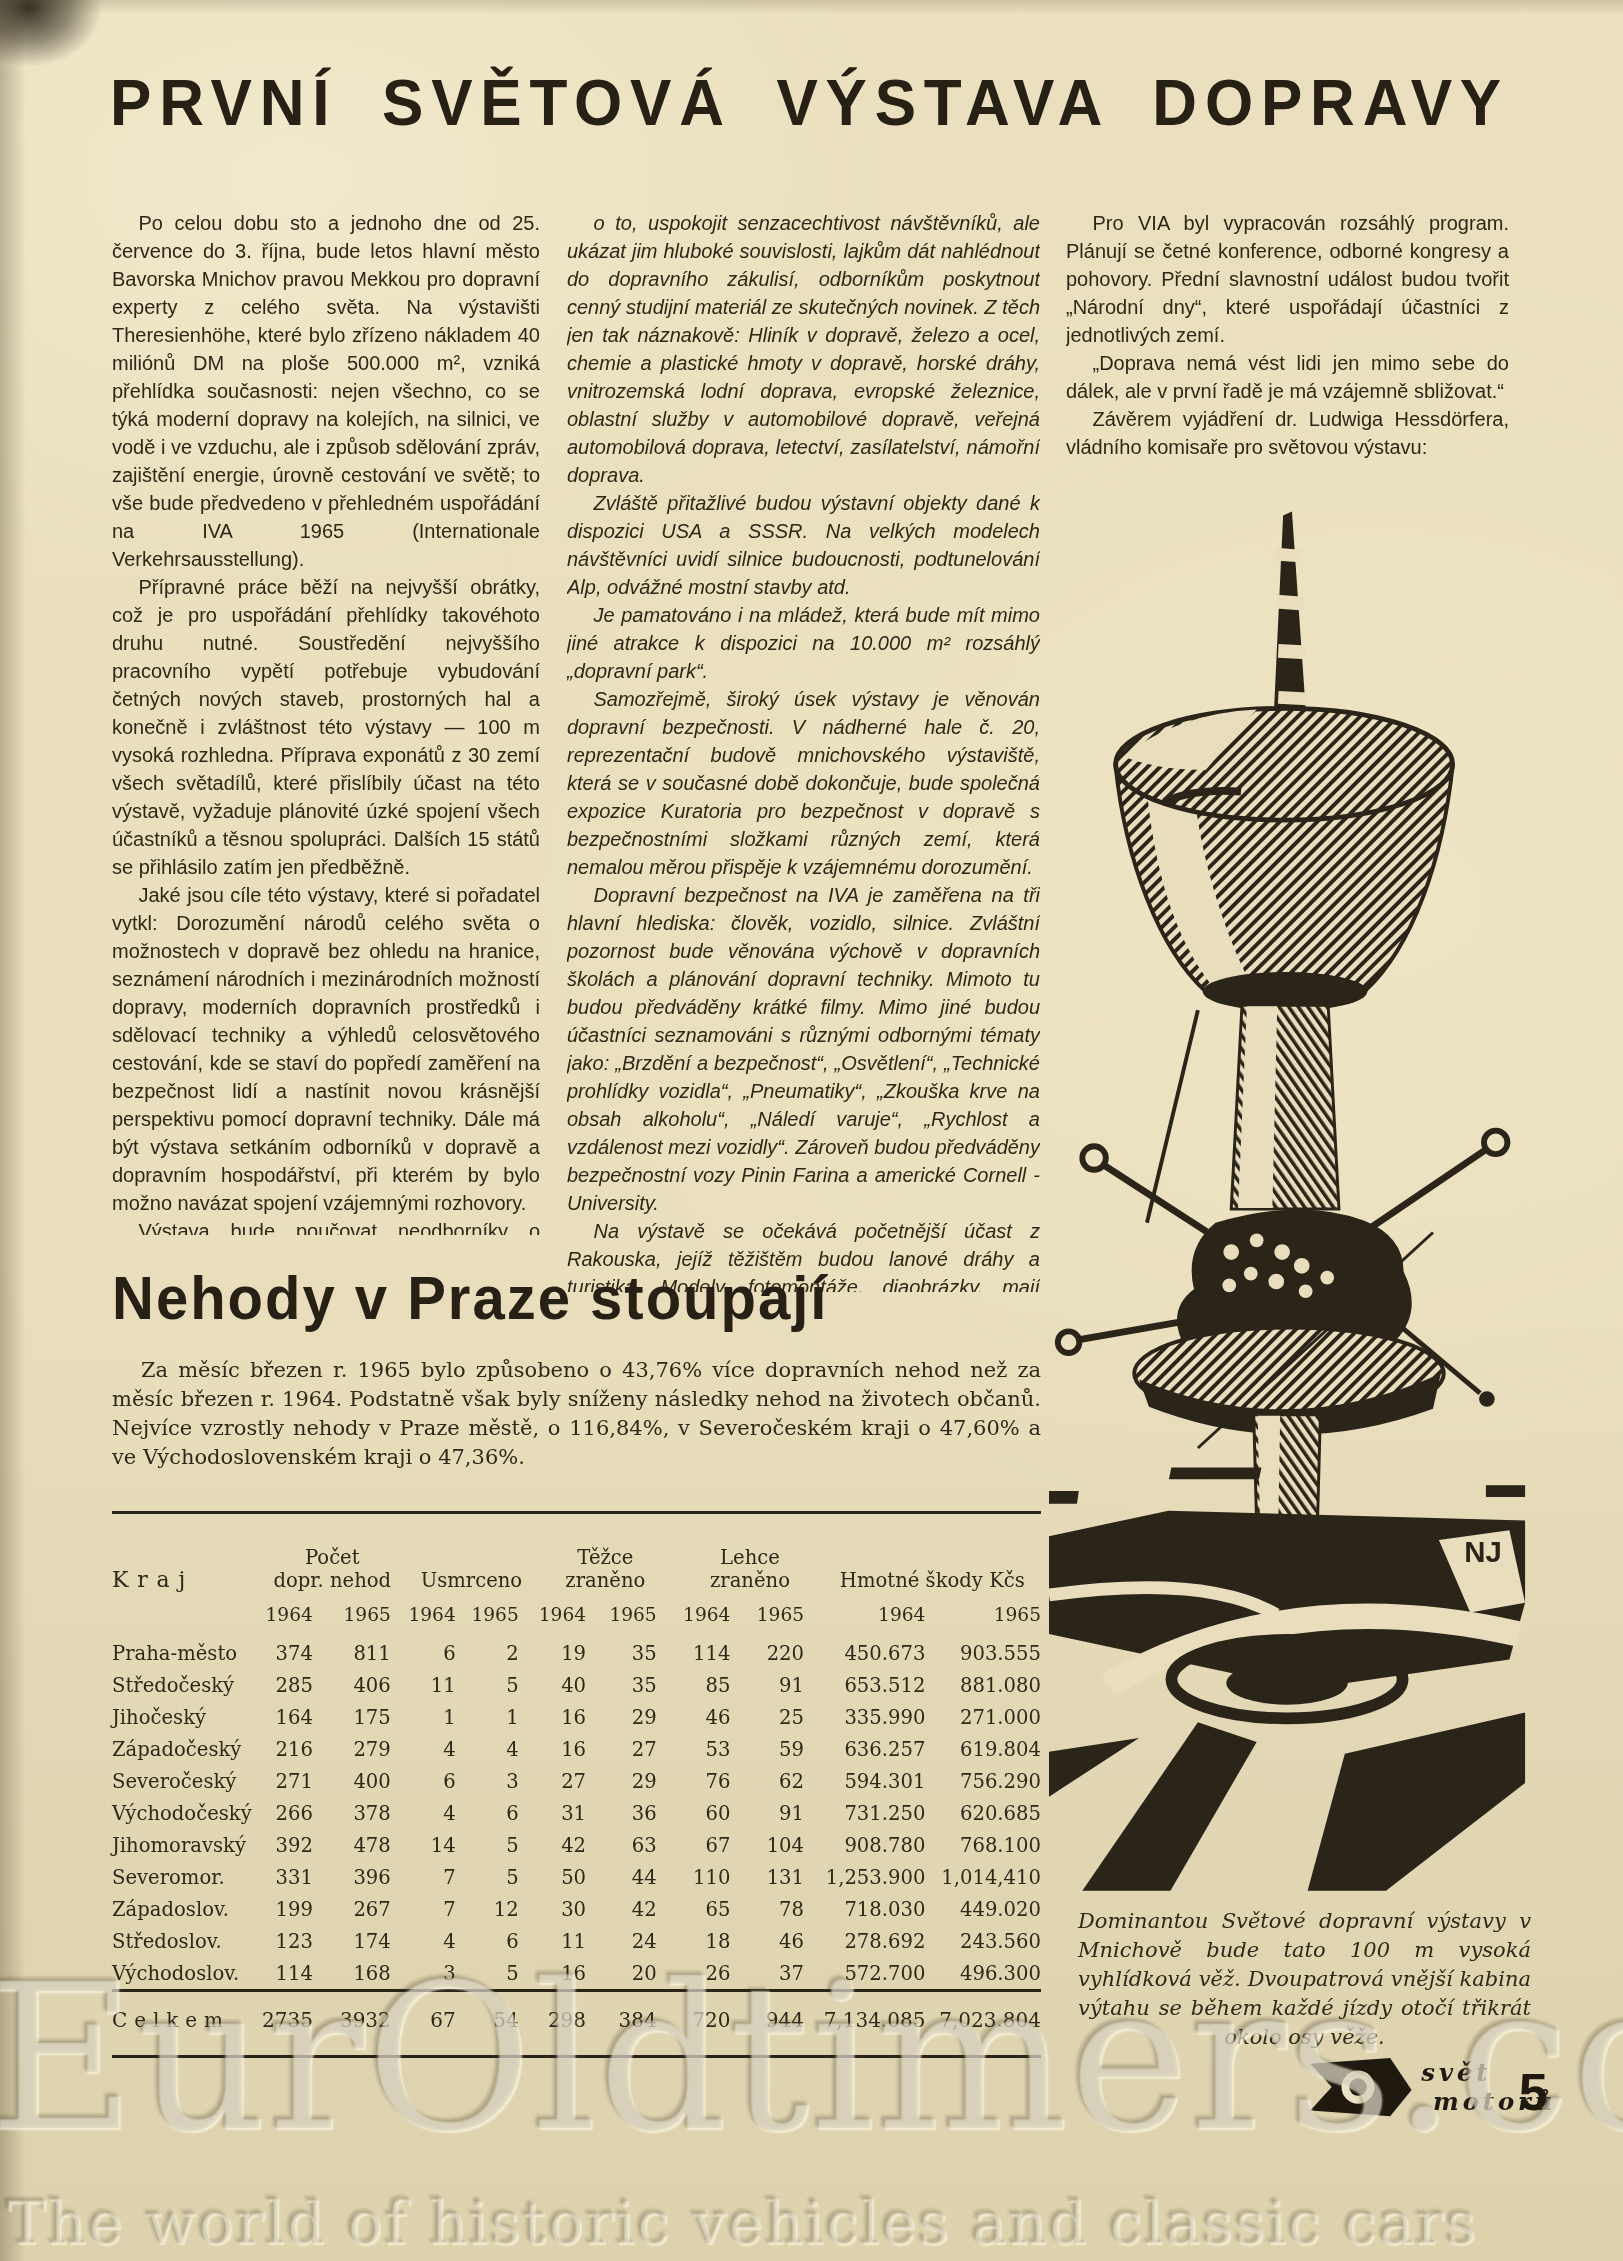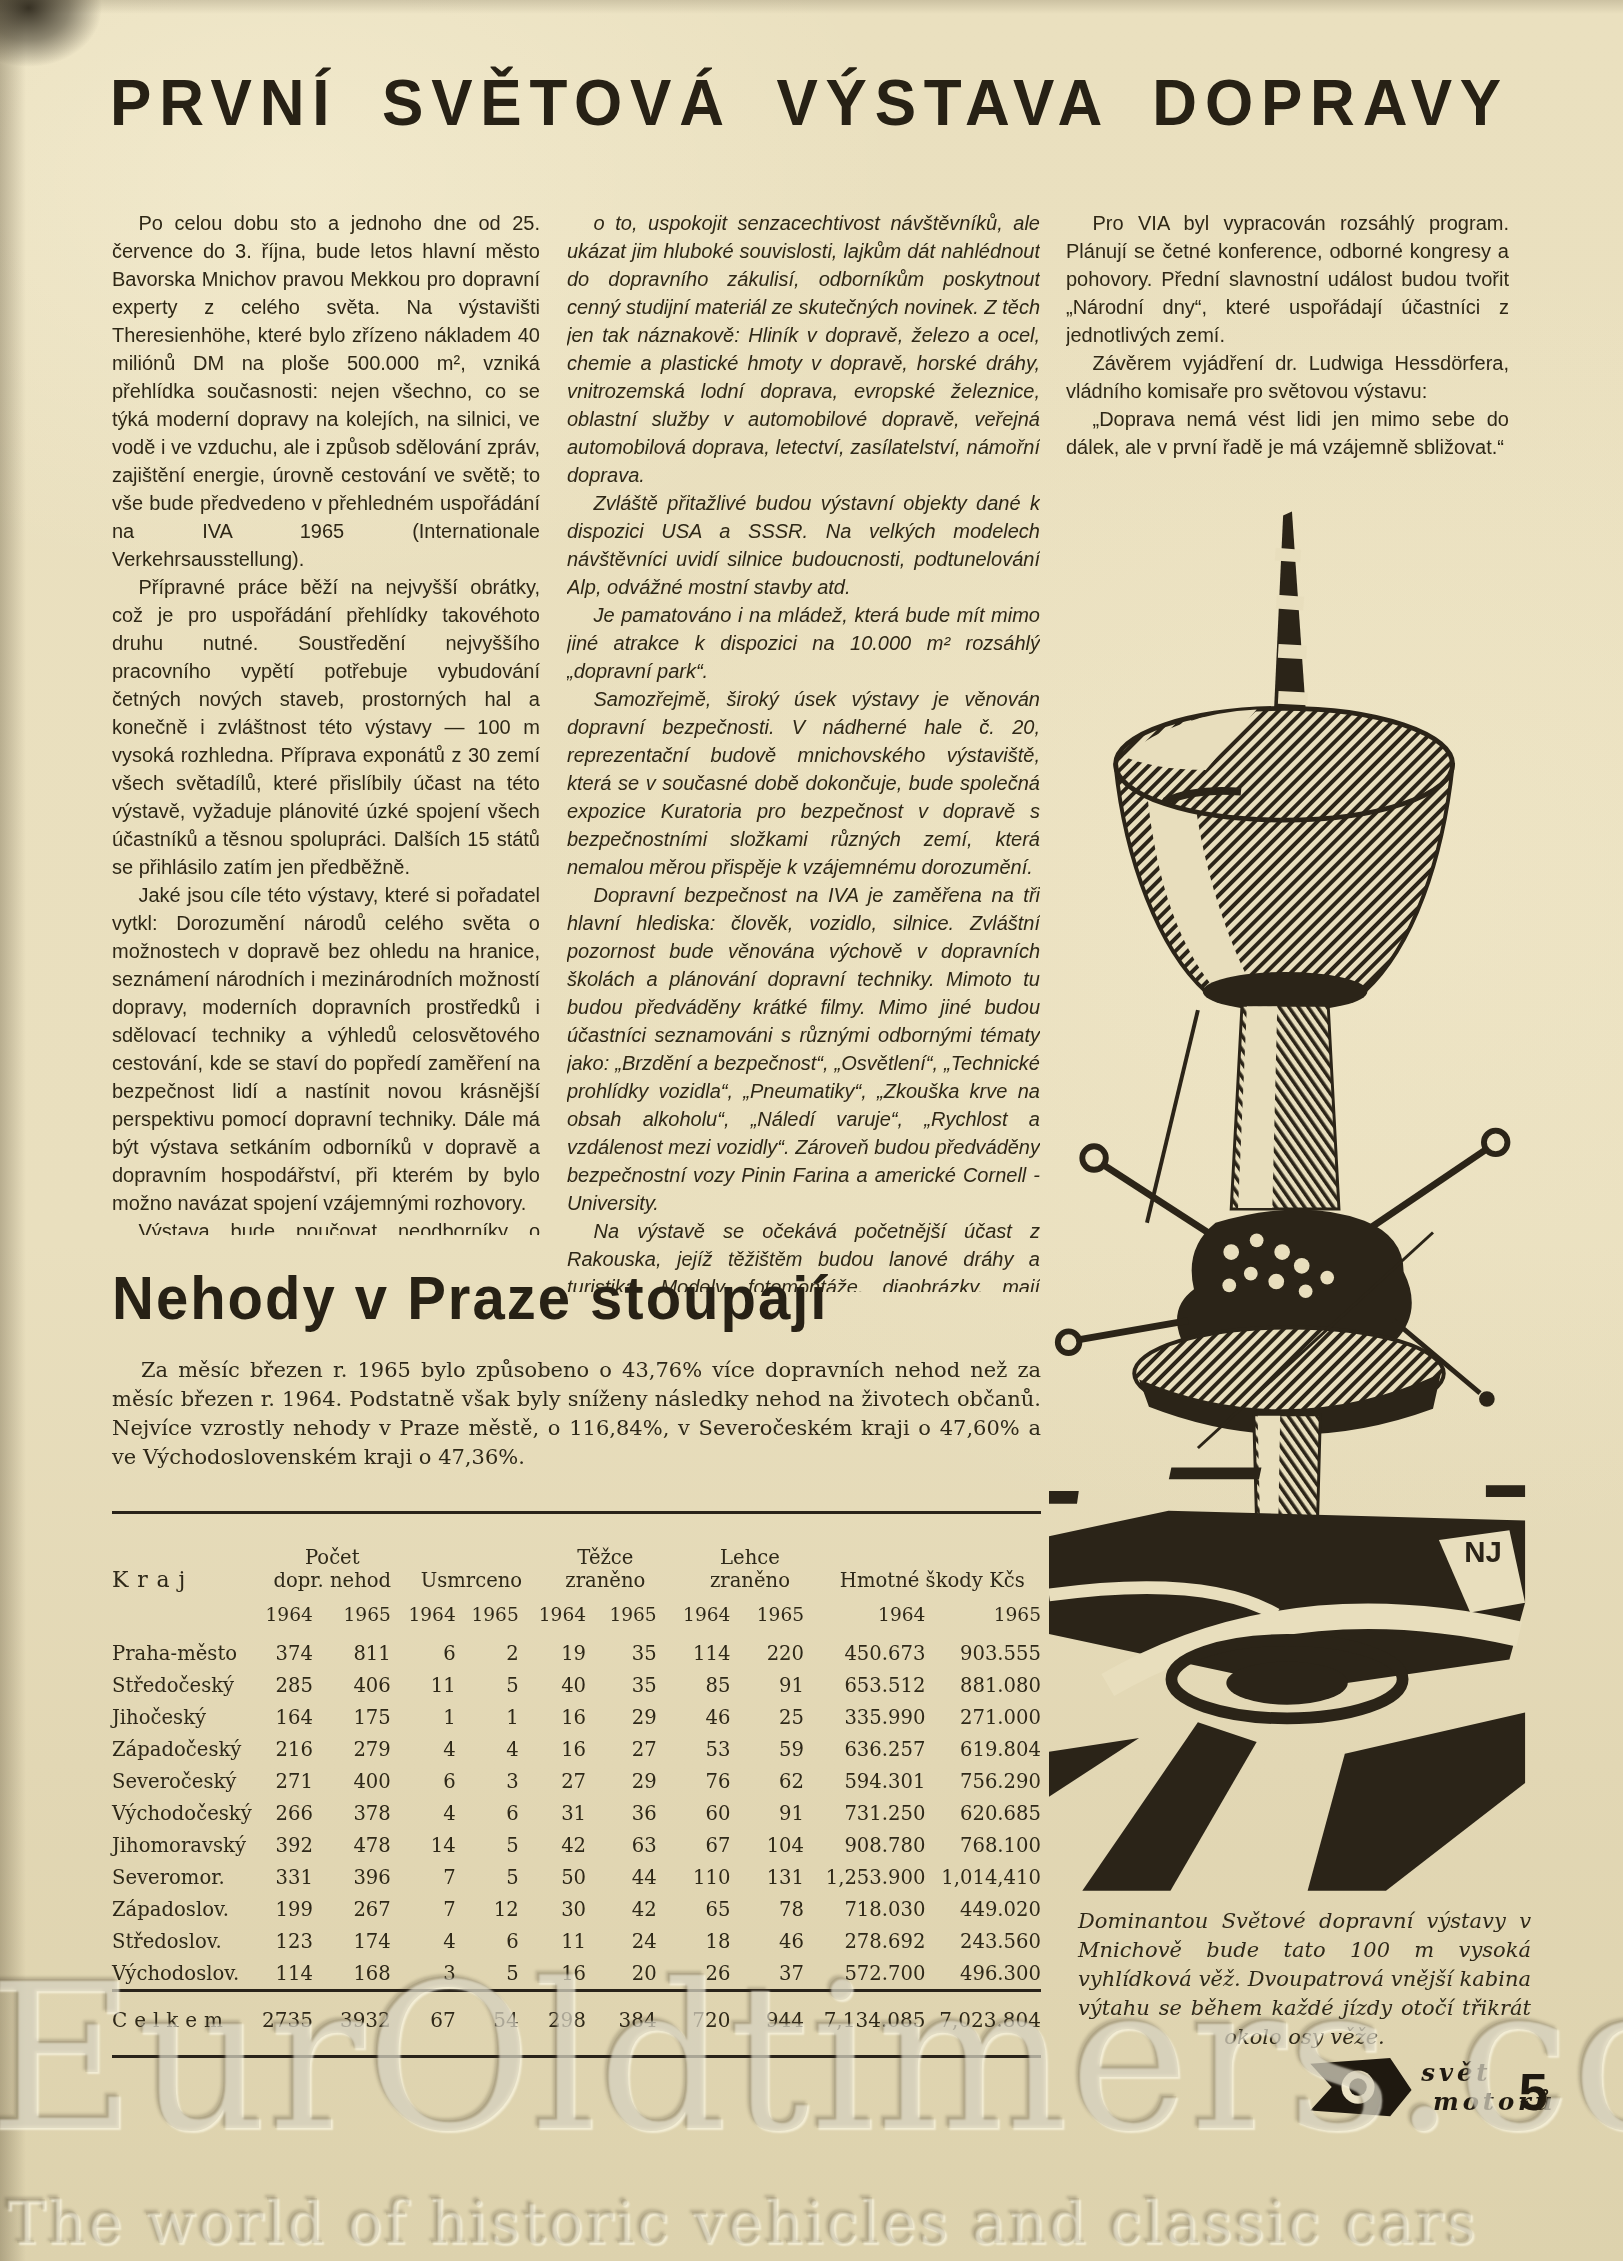--- a/index.html
+++ b/index.html
@@ -87,22 +87,22 @@
     <p>o to, uspokojit senzacechtivost návštěvníků, ale ukázat jim hluboké souvislosti, lajkům dát nahlédnout do dopravního zákulisí, odborníkům poskytnout cenný studijní materiál ze skutečných novinek. Z těch jen tak náznakově: Hliník v dopravě, železo a ocel, chemie a plastické hmoty v dopravě, horské dráhy, vnitrozemská lodní doprava, evropské železnice, oblastní služby v automobilové dopravě, veřejná automobilová doprava, letectví, zasílatelství, námořní doprava.</p>
     <p>Zvláště přitažlivé budou výstavní objekty dané k dispozici USA a SSSR. Na velkých modelech návštěvníci uvidí silnice budoucnosti, podtunelování Alp, odvážné mostní stavby atd.</p>
     <p>Je pamatováno i na mládež, která bude mít mimo jiné atrakce k dispozici na 10.000 m² rozsáhlý „dopravní park“.</p>
     <p>Samozřejmě, široký úsek výstavy je věnován dopravní bezpečnosti. V nádherné hale č. 20, reprezentační budově mnichovského výstaviště, která se v současné době dokončuje, bude společná expozice Kuratoria pro bezpečnost v dopravě s bezpečnostními složkami různých zemí, která nemalou měrou přispěje k vzájemnému dorozumění.</p>
     <p>Dopravní bezpečnost na IVA je zaměřena na tři hlavní hlediska: člověk, vozidlo, silnice. Zvláštní pozornost bude věnována výchově v dopravních školách a plánování dopravní techniky. Mimoto tu budou předváděny krátké filmy. Mimo jiné budou účastníci seznamováni s různými odbornými tématy jako: „Brzdění a bezpečnost“, „Osvětlení“, „Technické prohlídky vozidla“, „Pneumatiky“, „Zkouška krve na obsah alkoholu“, „Náledí varuje“, „Rychlost a vzdálenost mezi vozidly“. Zároveň budou předváděny bezpečnostní vozy Pinin Farina a americké Cornell - University.</p>
     <p>Na výstavě se očekává početnější účast z Rakouska, jejíž těžištěm budou lanové dráhy a turistika. Modely, fotomontáže, diaobrázky, mají poskytnout přehled o různých způsobech dopravy.</p>
   </div>
 
   <div class="col col3">
     <p>Pro VIA byl vypracován rozsáhlý program. Plánují se četné konference, odborné kongresy a pohovory. Přední slavnostní událost budou tvořit „Národní dny“, které uspořádají účastníci z jednotlivých zemí.</p>
+    <p>„Doprava nemá vést lidi jen mimo sebe do dálek, ale v první řadě je má vzájemně sbližovat.“</p>
     <p>Závěrem vyjádření dr. Ludwiga Hessdörfera, vládního komisaře pro světovou výstavu:</p>
-    <p>„Doprava nemá vést lidi jen mimo sebe do dálek, ale v první řadě je má vzájemně sbližovat.“</p>
   </div>
 
   <svg class="tower" width="480" height="1416" viewBox="0 0 490 1445">
     <defs>
       <pattern id="hatch" width="9" height="9" patternTransform="rotate(45)" patternUnits="userSpaceOnUse">
         <rect width="9" height="9" fill="#e8debd"></rect>
           <rect width="4" height="9" fill="#2b2418"></rect>
       </pattern>
       <pattern id="hatch2" width="8" height="8" patternTransform="rotate(-35)" patternUnits="userSpaceOnUse">
         <rect width="8" height="8" fill="#e8debd"></rect>

